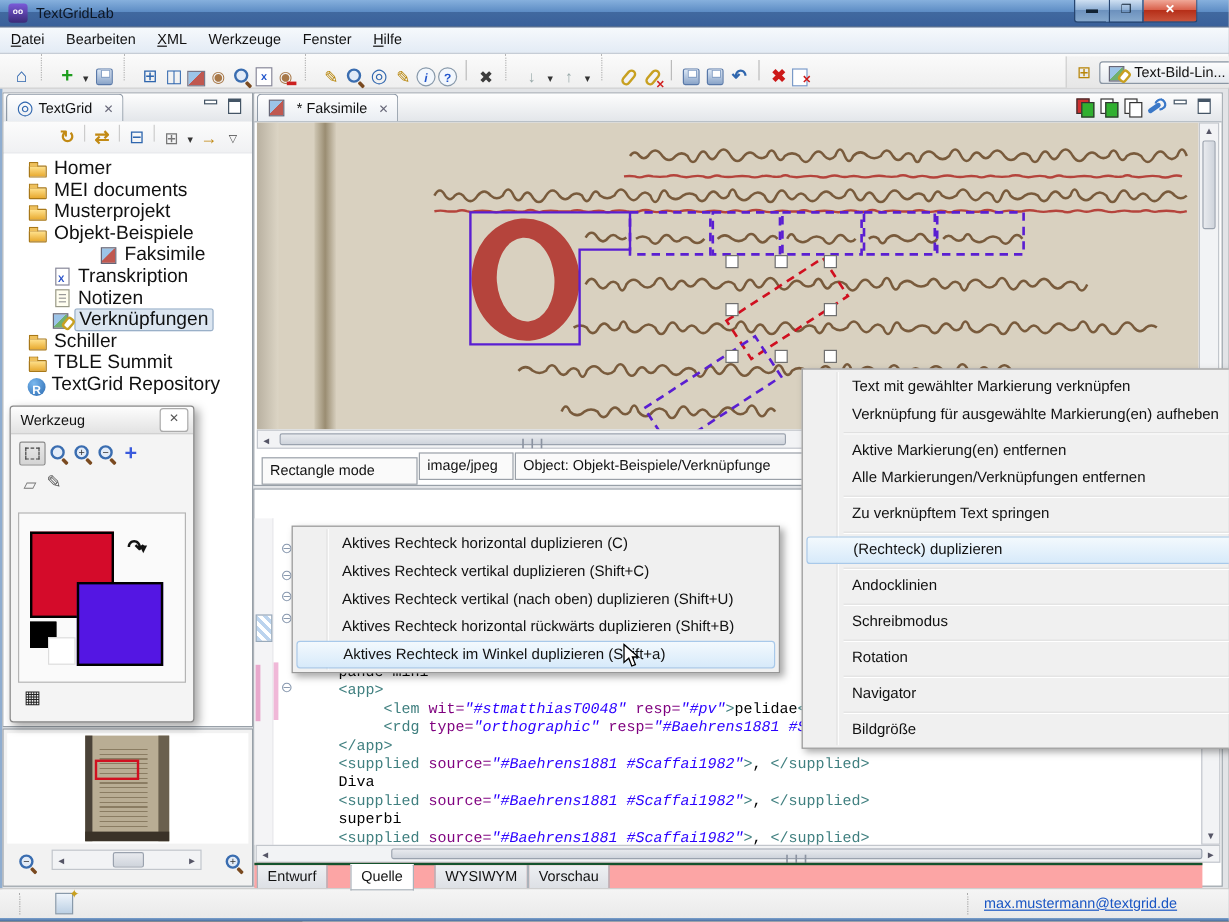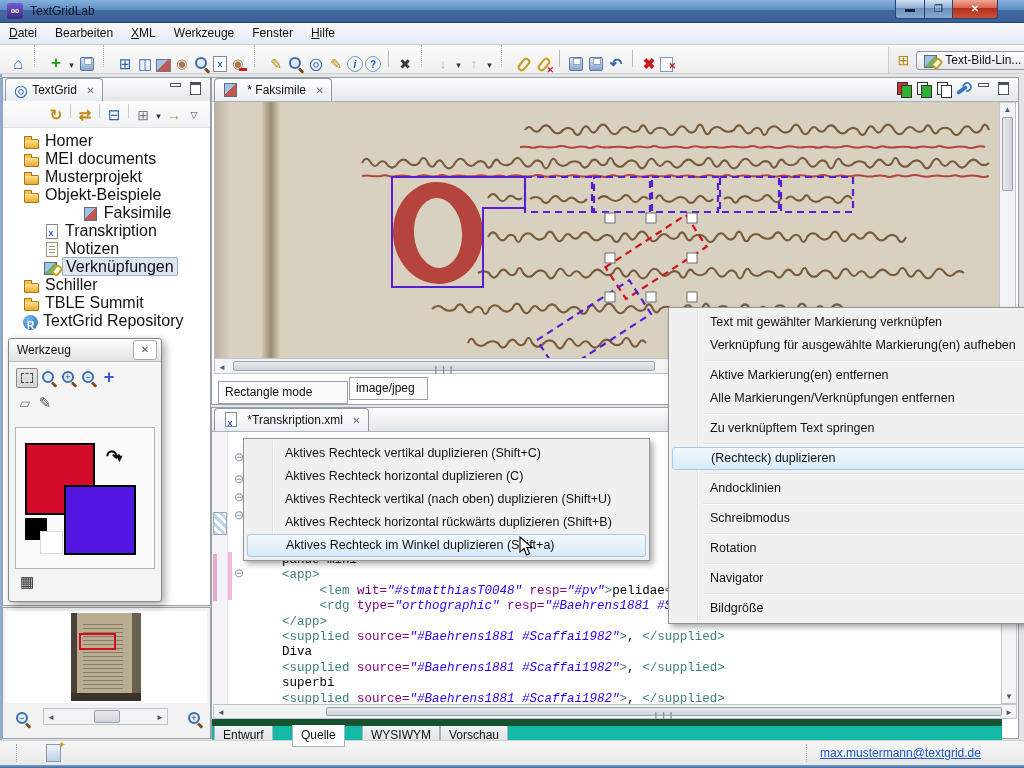--- a/index.html
+++ b/index.html
@@ -315,30 +315,24 @@
     <div class="sb" style="left:2px;top:280px;width:785px;height:16px;">
       <div class="arr" style="left:3px;top:4px;">◄</div>
       <div class="sb-thumb h" style="top:2px;bottom:2px;left:18px;width:420px;">
           <span class="grip">❙❙❙</span>
         </div>
       <div class="arr" style="right:3px;top:4px;">►</div>
     </div>
 
     <div class="statusbox" style="left:6px;top:303px;width:116px;">Rectangle mode</div>
     <div class="statusbox" style="left:137px;top:299px;width:65px;">image/jpeg</div>
+    <div class="statusbox" style="left:217px;top:299px;width:276px;">Object: Objekt-Beispiele/Verknüpfunge</div>
   </div>
 
   <div class="view" style="left:211px;top:407px;width:806px;height:330px;">
-    <div class="tabrow">
-      <div class="etab" style="left:2px;">
-        <span class="ti ti-xml"></span>
-        <span>*Transkription.xml</span>
-        <span class="x">✕</span>
-      </div>
-    </div>
 
     <div style="position:absolute;left:0;top:24px;width:15px;height:272px;background:#f4f4f6;border-right:1px solid #e4e4e8;">
       <div style="position:absolute;left:1px;top:80px;width:12px;height:21px;background:repeating-linear-gradient(45deg,#bcd4ee 0 3px,#fff 3px 6px);border:1px solid #9ab;"></div>
       <div style="position:absolute;left:1px;top:122px;width:4px;height:47px;background:#e8a8cc;"></div>
     </div>
 
     <div style="position:absolute;left:16px;top:24px;width:22px;height:272px;background:#fff;">
       <span class="ic ic-fold-minus" style="position:absolute;left:1px;top:16px;"></span>
       <span class="ic ic-fold-minus" style="position:absolute;left:1px;top:38px;"></span>
       <span class="ic ic-fold-minus" style="position:absolute;left:1px;top:56px;"></span>
@@ -366,21 +360,21 @@
     </div>
 
     <div class="sb" style="left:1px;top:296px;right:1px;height:15px;">
       <div class="arr" style="left:3px;top:3px;">◄</div>
       <div class="sb-thumb h" style="top:2px;bottom:2px;left:112px;right:14px;">
           <span class="grip">❙❙❙</span>
         </div>
       <div class="arr" style="right:3px;top:3px;">►</div>
     </div>
 
-    <div style="position:absolute;left:0;right:16px;top:311px;height:19px;background:#14b8a6;border-top:7px solid #14532d;" id="bottom-tabs">
+    <div style="position:absolute;left:0;right:16px;top:311px;height:19px;background:#fca5a5;border-top:2px solid #14532d;" id="bottom-tabs">
         <div class="btab" style="left: 2px;">Entwurf</div>
         <div class="btab sel" style="left: 80px;">Quelle</div>
         <div class="btab" style="left: 150px;">WYSIWYM</div>
         <div class="btab" style="left: 228px;">Vorschau</div>
       </div>
   </div>
 
   <div class="palette">
     <div class="palette-title">
       <span>Werkzeug</span>
@@ -433,22 +427,22 @@
       <div class="cm-item"><span>Schreibmodus</span></div>
       <div class="cm-sep"></div>
       <div class="cm-item"><span>Rotation</span></div>
       <div class="cm-sep"></div>
       <div class="cm-item"><span>Navigator</span></div>
       <div class="cm-sep"></div>
       <div class="cm-item"><span>Bildgröße</span></div>
     </div>
 
   <div class="pmenu" id="sub-menu" style="left:243px;top:438px;width:403px;">
+      <div class="cm-item"><span>Aktives Rechteck horizontal duplizieren (C)</span></div>
       <div class="cm-item"><span>Aktives Rechteck vertikal duplizieren (Shift+C)</span></div>
-      <div class="cm-item"><span>Aktives Rechteck horizontal duplizieren (C)</span></div>
       <div class="cm-item"><span>Aktives Rechteck vertikal (nach oben) duplizieren (Shift+U)</span></div>
       <div class="cm-item"><span>Aktives Rechteck horizontal rückwärts duplizieren (Shift+B)</span></div>
       <div class="cm-item hl"><span>Aktives Rechteck im Winkel duplizieren (Shift+a)</span></div>
     </div>
 
   <svg class="cursor" style="left:519px;top:536px;" width="16" height="22" viewBox="0 0 16 22">
     <path d="M1,1 L1,16 L5,12.5 L7.5,19 L10.5,17.8 L8,11.5 L13,11.5 Z" fill="#fff" stroke="#000" stroke-width="1.1"></path>
   </svg>
 
   <div class="statusbar">

